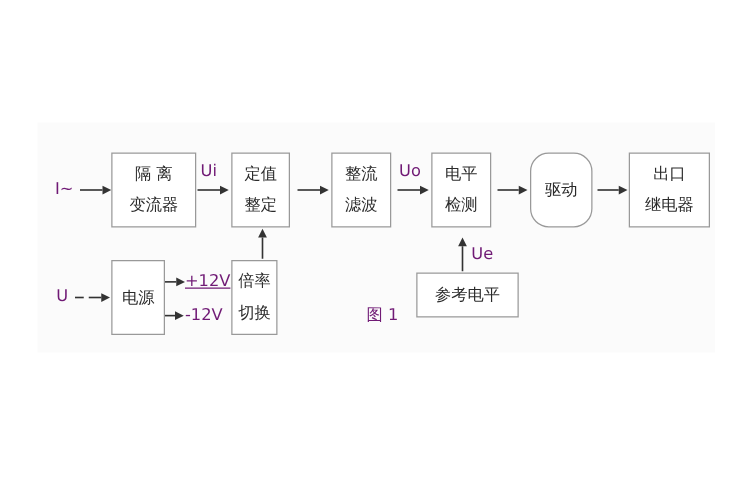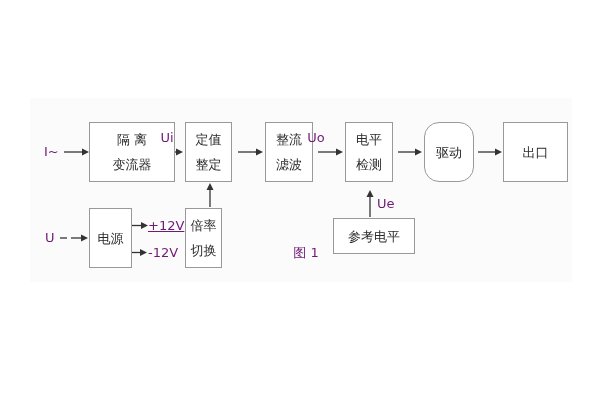--- a/index.html
+++ b/index.html
@@ -48,21 +48,21 @@
   svg.wires {
     position: absolute;
     left: 0;
     top: 0;
     width: 600px;
     height: 400px;
   }
   svg.wires line { stroke: #333333; stroke-width: 1.3; }
   svg.wires polygon { fill: #333333; stroke: none; }
   
-  .b-isolation { left: 89px;  top: 122px; width: 86px; height: 60px; }
+  .b-isolation { left: 89px;  top: 122px; width: 68px; height: 60px; }
   .b-setting   { left: 185px; top: 122px; width: 47px; height: 60px; }
   .b-rectify   { left: 265px; top: 122px; width: 48px; height: 60px; }
   .b-level     { left: 345px; top: 122px; width: 48px; height: 60px; }
   .b-drive     { left: 424px; top: 122px; width: 50px; height: 60px; border-radius: 15px; }
   .b-relay     { left: 503px; top: 122px; width: 65px; height: 60px; justify-content: center; }
   .b-power     { left: 89px;  top: 208px; width: 43px; height: 60px; }
   .b-ratio     { left: 185px; top: 208px; width: 37px; height: 60px; }
   .b-ref       { left: 333px; top: 218px; width: 82px; height: 36px; }
 </style>
 </head>
@@ -134,35 +134,36 @@
   </div>
   <div class="box b-level">
     <span>电平</span>
     <span>检测</span>
   </div>
   <div class="box b-drive">
     <span>驱动</span>
   </div>
   <div class="box b-relay">
     <span>出口</span>
+    <span>继电器</span>
   </div>
 
   <div class="box b-power">
     <span>电源</span>
   </div>
   <div class="box b-ratio">
     <span>倍率</span>
     <span>切换</span>
   </div>
   <div class="box b-ref">
     <span>参考电平</span>
   </div>
 
   <span class="lbl" style="left:44px; top:145px;">I~</span>
   <span class="lbl" style="left:45px; top:231px;">U</span>
   <span class="lbl center" style="left:155px; top:131px; width:24px;">Ui</span>
-  <span class="lbl center" style="left:304px; top:131px; width:24px;">Uo</span>
+  <span class="lbl center" style="left:316px; top:131px; width:24px;">Uo</span>
   <span class="lbl" style="left:377px; top:197px;">Ue</span>
   <span class="lbl" style="left:148px; top:219px;text-decoration:underline;">+12V</span>
   <span class="lbl" style="left:148px; top:246px;">-12V</span>
   <span class="lbl center" style="left:288px; top:246px; width:36px;">图 1</span>
 
 </div>
 
 </body></html>

